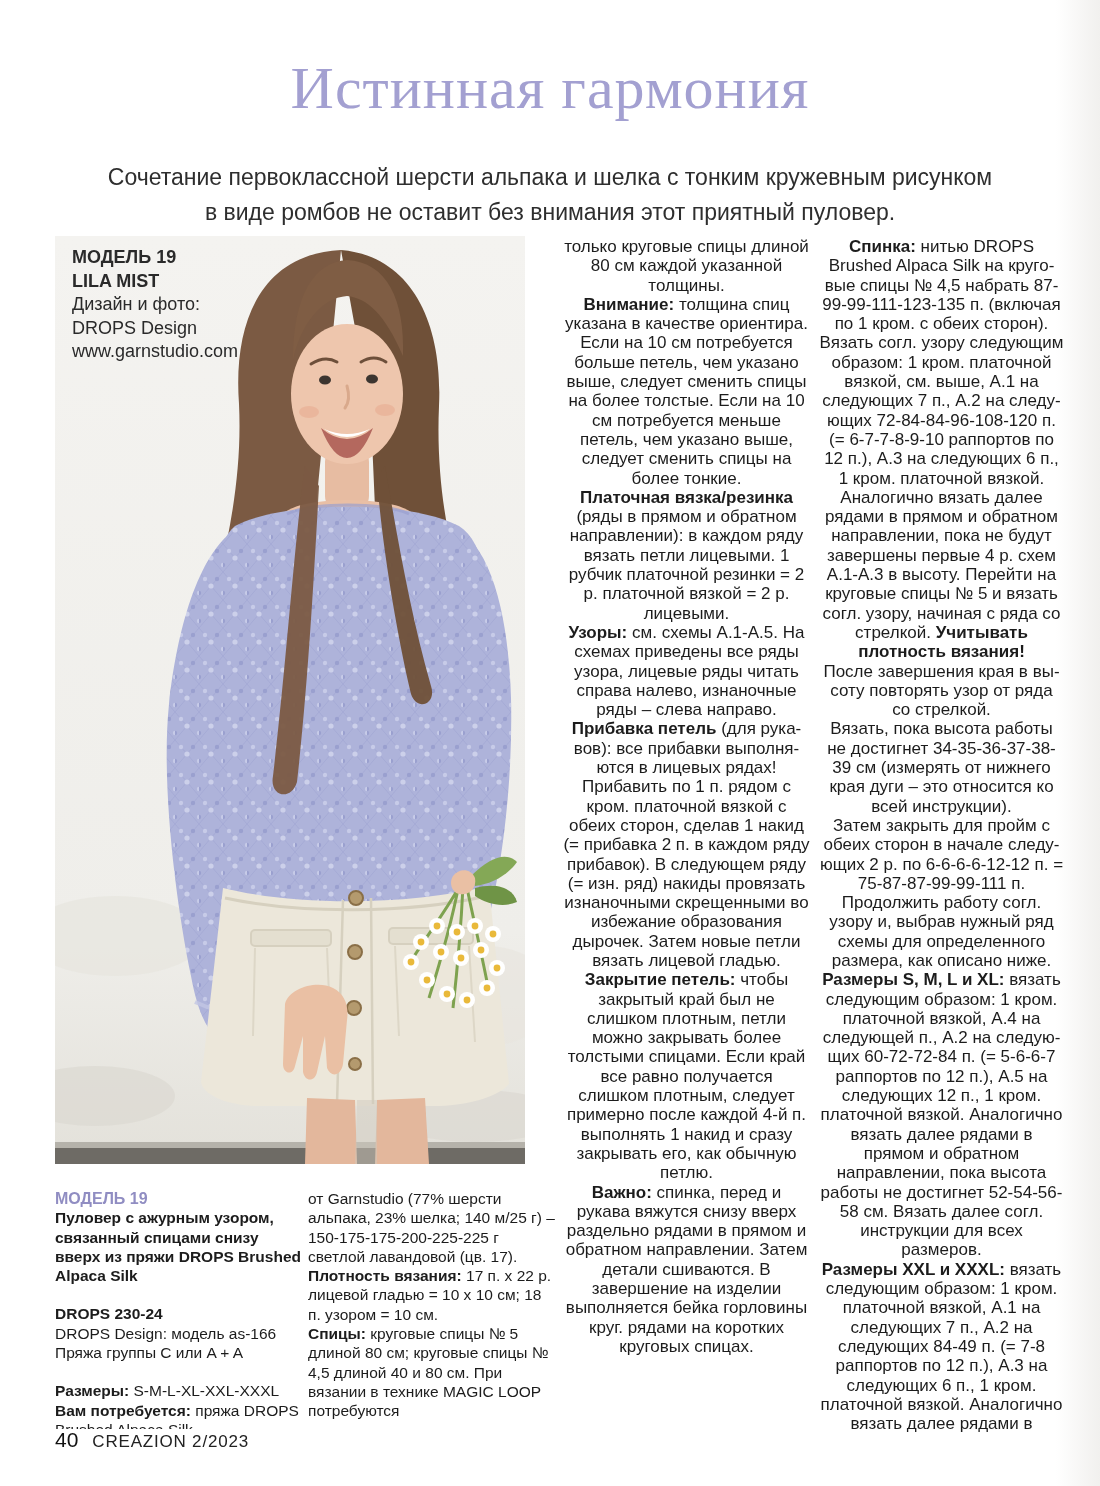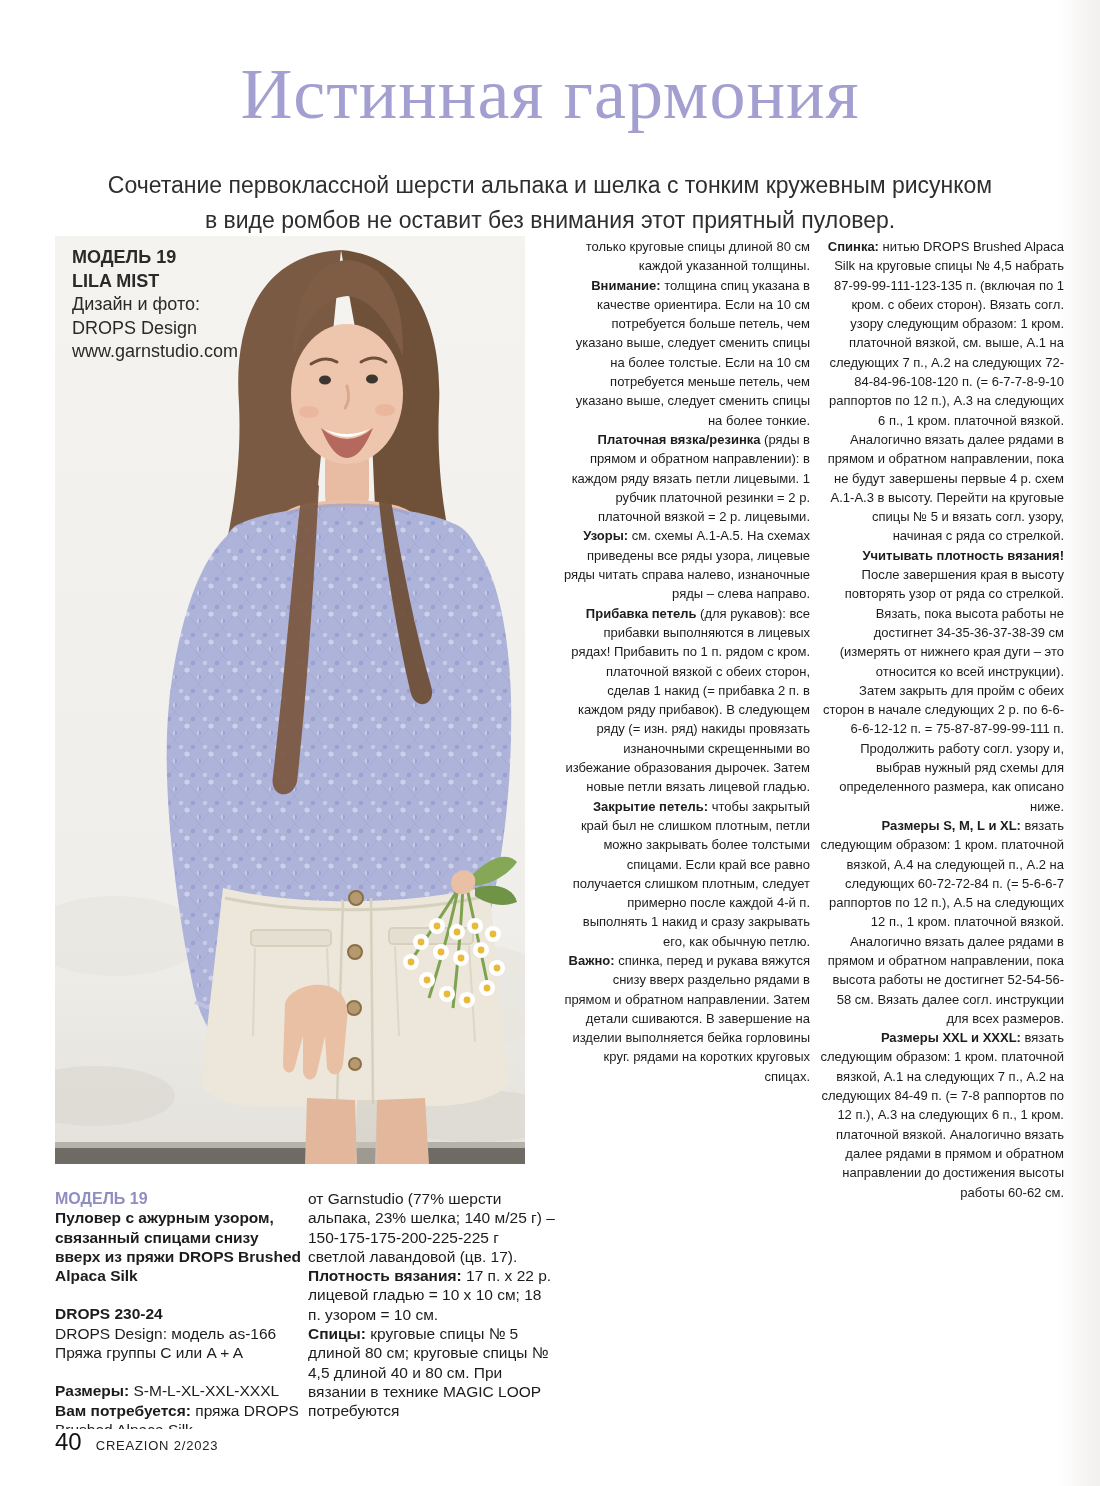--- a/index.html
+++ b/index.html
@@ -9,46 +9,46 @@
     margin:0 auto;
     background:linear-gradient(to right,#ffffff 0%,#ffffff 96%,#f1f0ee 100%);
     font-family:"Liberation Sans","DejaVu Sans",sans-serif;
     color:#1c1c1c;
     overflow:hidden;
   }
   .title{
     position:absolute;left:0;top:58px;width:1100px;
     text-align:center;
     font-family:"Liberation Serif","DejaVu Serif",serif;
-    font-size:72px;font-weight:400;letter-spacing:1px;
+    font-size:60px;font-weight:400;letter-spacing:1px;
     color:#a3a0d1;line-height:1.0;
   }
   .subtitle{
-    position:absolute;left:60px;top:168px;width:980px;
+    position:absolute;left:60px;top:160px;width:980px;
     text-align:center;
     font-size:23px;line-height:35px;color:#2e2e2e;
   }
   
   .photo{
     position:absolute;left:55px;top:236px;width:470px;height:928px;
     background:#f1f0ec;overflow:hidden;
   }
   .photo svg{display:block;}
   .photo-caption{
     position:absolute;left:17px;top:10px;
     font-size:18px;line-height:23.5px;color:#2a2a2a;
   }
   .photo-caption div{white-space:nowrap;}
   .photo-caption .b{font-weight:700;}
   
   .col{
     position:absolute;top:237px;height:1196px;
-    font-size:13px;line-height:19.3px;
+    font-size:17px;line-height:19.3px;
     overflow:hidden;
-    text-align:right;
+    text-align:center;
   }
   .col p,.block p{margin:0;}
   .col p.gap,.block p.gap{margin-top:19px;}
   b{font-weight:700;}
   .col-middle{left:563px;width:247px;}
   .col-right{left:819px;width:245px;}
   
   .block{
     position:absolute;top:1189px;height:240px;
     font-size:15.5px;line-height:19.3px;overflow:hidden;
@@ -57,22 +57,22 @@
   .block-2{left:308px;width:250px;}
   .model-heading{
     color:#908dc2;font-weight:700;font-size:16px;
     margin:0 0 2px 0;
   }
   
   .footer{
     position:absolute;left:55px;top:1428px;width:500px;
     display:flex;align-items:baseline;gap:14px;
   }
-  .footer .num{font-size:24px;color:#111;}
-  .footer .mag{font-size:13px;letter-spacing:0.8px;color:#222;}
+  .footer .num{font-size:21px;color:#111;}
+  .footer .mag{font-size:17px;letter-spacing:0.8px;color:#222;}
 </style>
 </head>
 <body>
 
 <div class="page">
 
   <div class="title">Истинная гармония</div>
 
   <div class="subtitle">
     <div>Сочетание первоклассной шерсти альпака и шелка с тонким кружевным рисунком</div>

